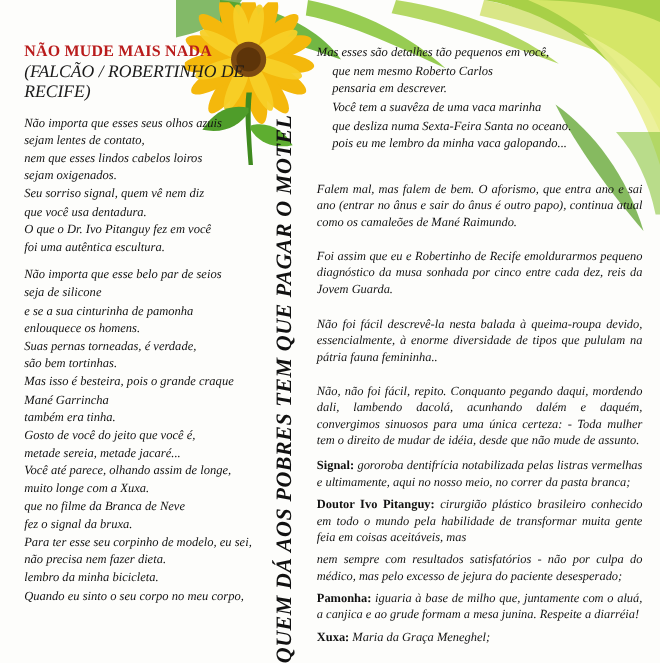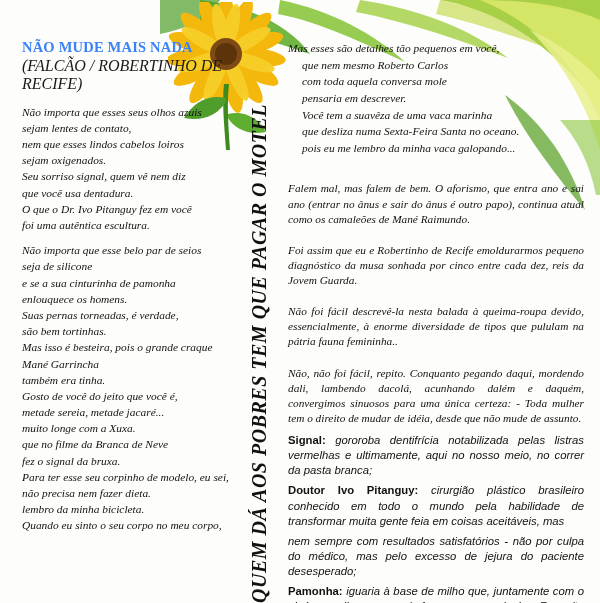--- a/index.html
+++ b/index.html
@@ -83,21 +83,21 @@
   }
 
   
   .col-left {
     position: absolute;
     left: 22px;
     top: 40px;
     width: 208px;
   }
   .song-title {
-    color: #3b82f6;
+    color: #b91c1c;
     font-family: "Liberation Serif", serif;
     font-weight: bold;
     font-size: 14.5px;
     letter-spacing: 0.2px;
     margin: 0 0 1px 0;
     line-height: 1.1;
   }
   .song-credit {
     font-family: "Liberation Serif", serif;
     font-style: italic;
@@ -141,21 +141,21 @@
     font-style: italic;
     font-size: 11.3px;
     line-height: 1.34;
     color: #111111;
     margin: 16px 0 2px 0;
     text-align: justify;
   }
   .para-block { margin-bottom: 7px; }
 
   .gloss {
-    font-family: Liberation Sans, sans-serif;
+    font-family: Liberation Serif, serif;
     font-style: italic;
     font-size: 11.3px;
     line-height: 1.34;
     color: #111111;
     margin: 0 0 5px 0;
     text-align: justify;
   }
   .gloss b {
     font-weight: bold;
     font-style: normal;
@@ -248,33 +248,33 @@
     <div class="lyric-line">seja de silicone</div>
     <div class="lyric-line">e se a sua cinturinha de pamonha</div>
     <div class="lyric-line">enlouquece os homens.</div>
     <div class="lyric-line">Suas pernas torneadas, é verdade,</div>
     <div class="lyric-line">são bem tortinhas.</div>
     <div class="lyric-line">Mas isso é besteira, pois o grande craque</div>
     <div class="lyric-line">Mané Garrincha</div>
     <div class="lyric-line">também era tinha.</div>
     <div class="lyric-line">Gosto de você do jeito que você é,</div>
     <div class="lyric-line">metade sereia, metade jacaré...</div>
+    <div class="lyric-line">Você até parece, olhando assim de longe,</div>
     <div class="lyric-line">muito longe com a Xuxa.</div>
     <div class="lyric-line">que no filme da Branca de Neve</div>
     <div class="lyric-line">fez o signal da bruxa.</div>
     <div class="lyric-line">Para ter esse seu corpinho de modelo, eu sei,</div>
     <div class="lyric-line">não precisa nem fazer dieta.</div>
     <div class="lyric-line">lembro da minha bicicleta.</div>
     <div class="lyric-line">Quando eu sinto o seu corpo no meu corpo,</div>
   </div>
 
   <div class="col-right">
     <div class="r-line">Mas esses são detalhes tão pequenos em você,</div>
     <div class="r-line r-indent">que nem mesmo Roberto Carlos</div>
-    <div class="r-line r-indent">com toda aquela conversa mole</div>
     <div class="r-line r-indent">pensaria em descrever.</div>
     <div class="r-line r-indent">Você tem a suavêza de uma vaca marinha</div>
     <div class="r-line r-indent">que desliza numa Sexta-Feira Santa no oceano.</div>
     <div class="r-line r-indent">pois eu me lembro da minha vaca galopando...</div>
 
     <div class="r-gap"></div>
 
     <div class="para-block">
       <p class="para">Falem mal, mas falem de bem. O aforismo, que entra ano e sai ano (entrar no ânus e sair do ânus é outro papo), continua atual como os camaleões de Mané Raimundo.</p>
     </div>

